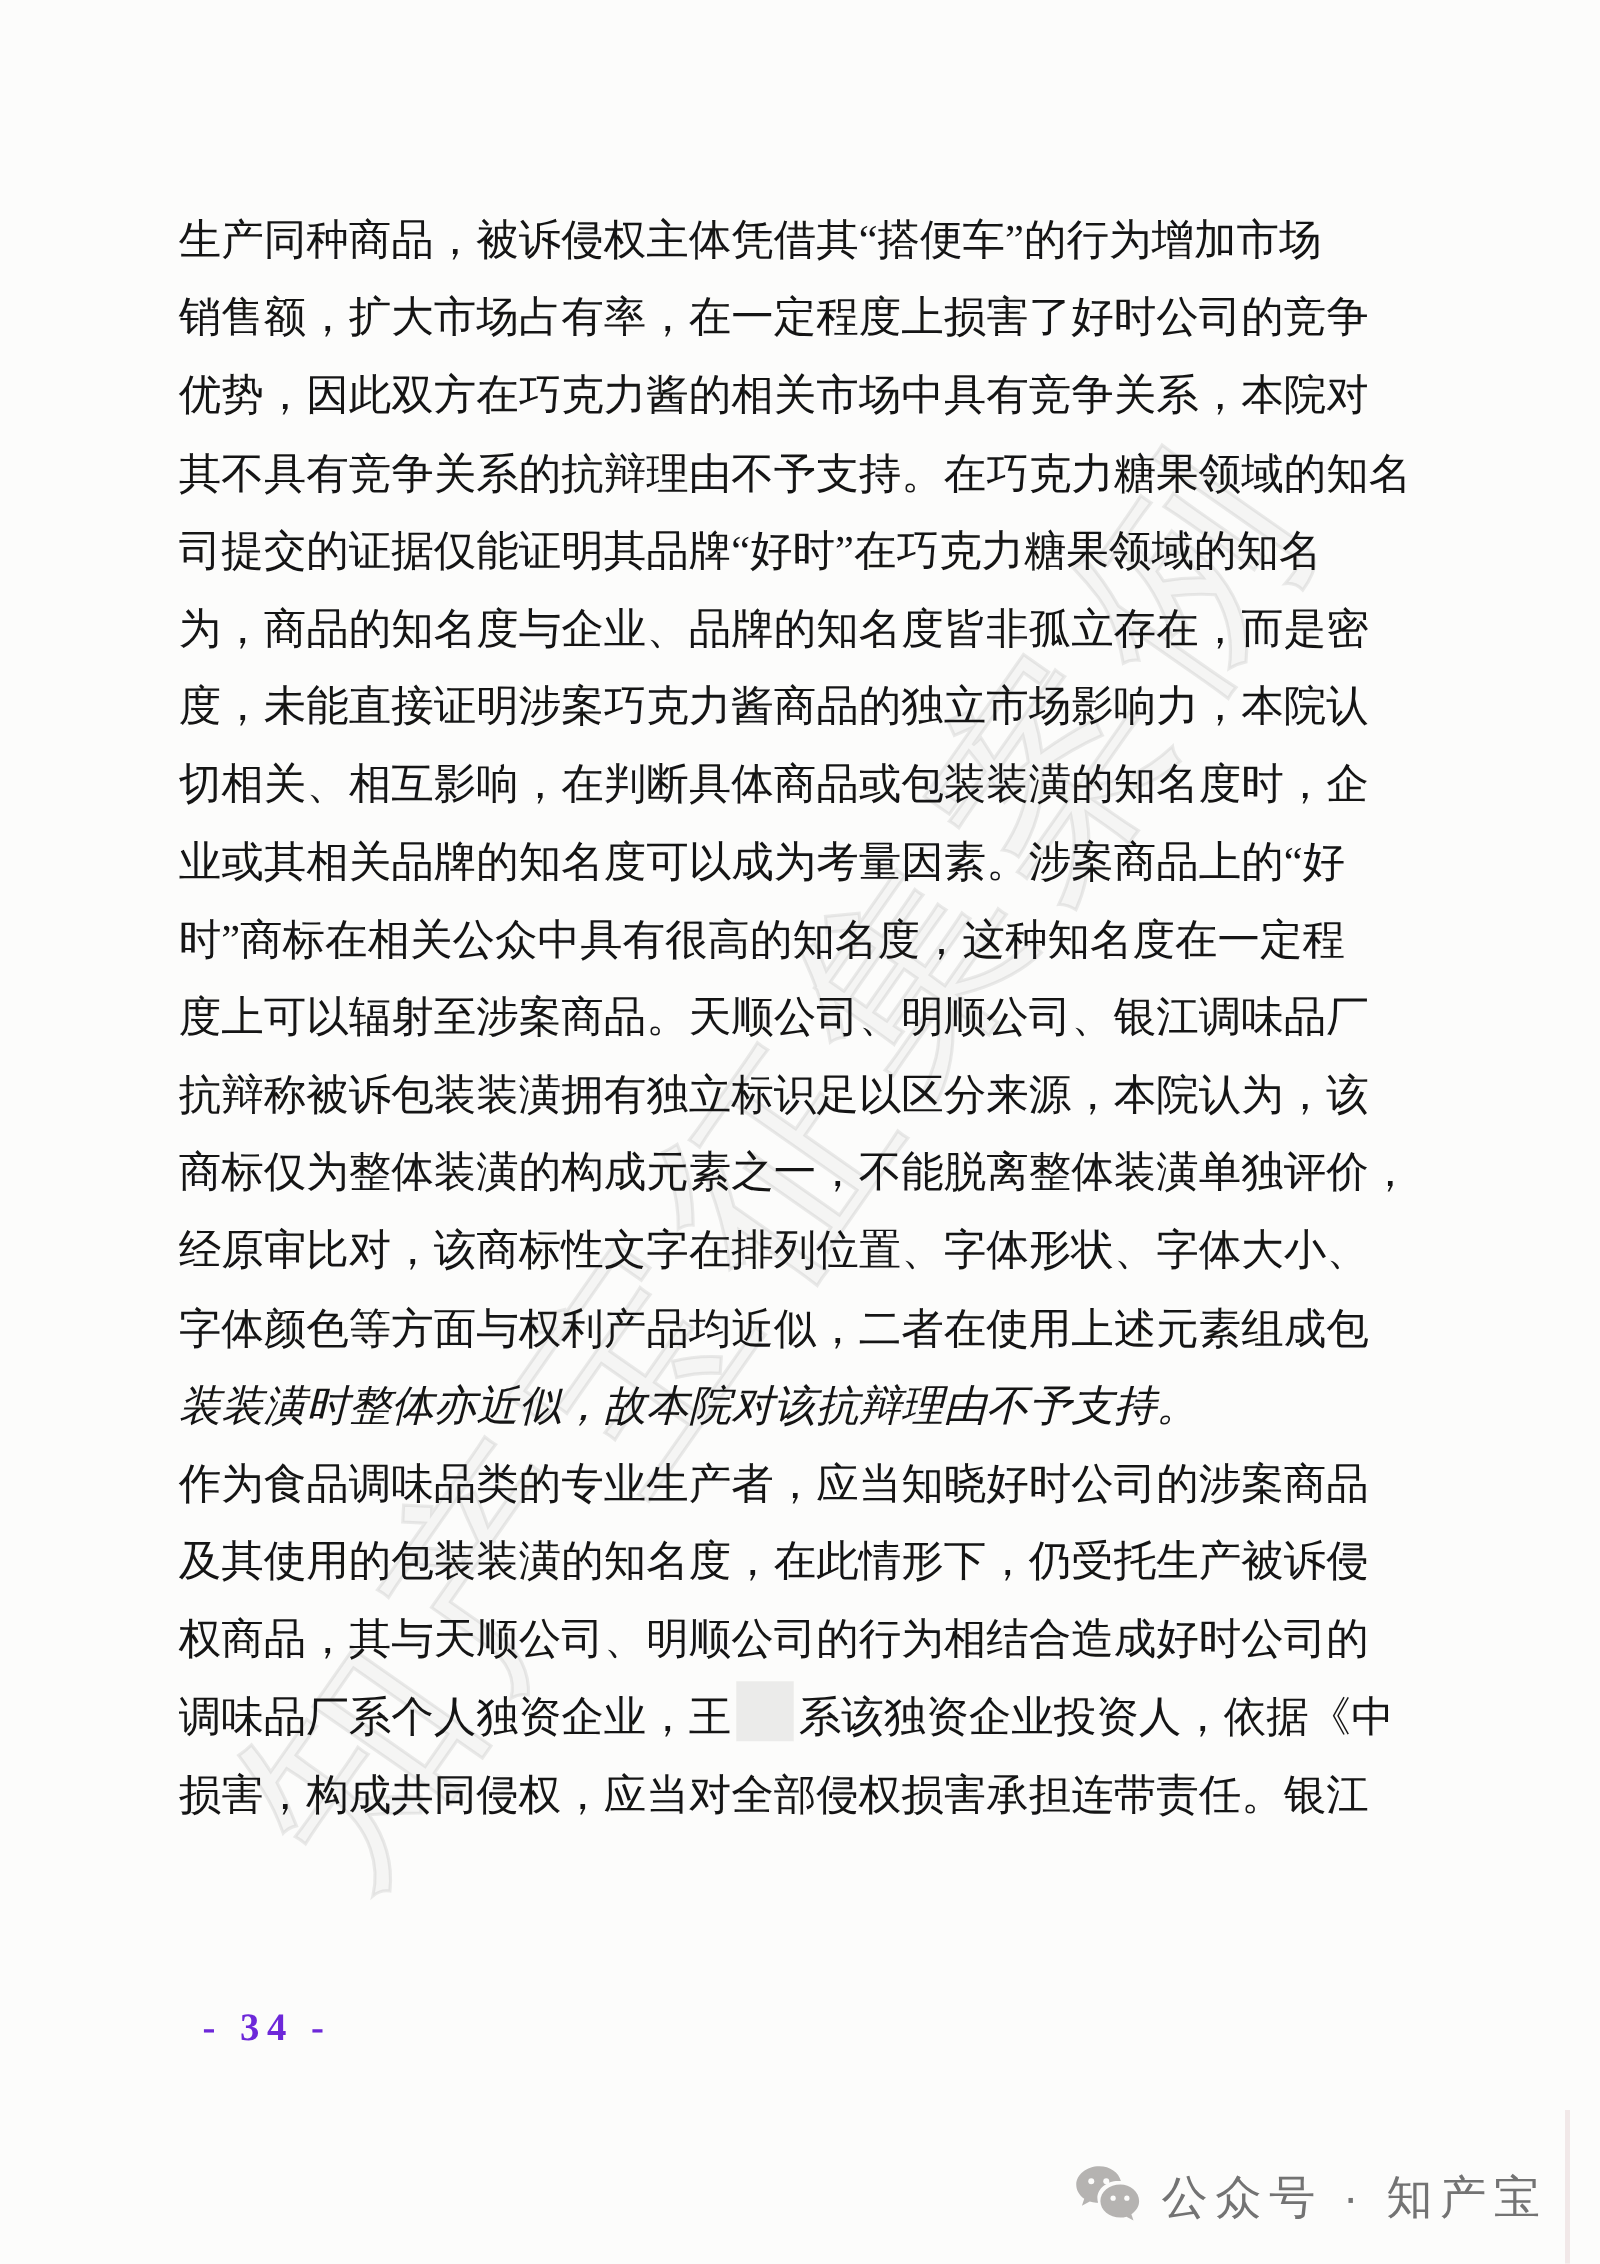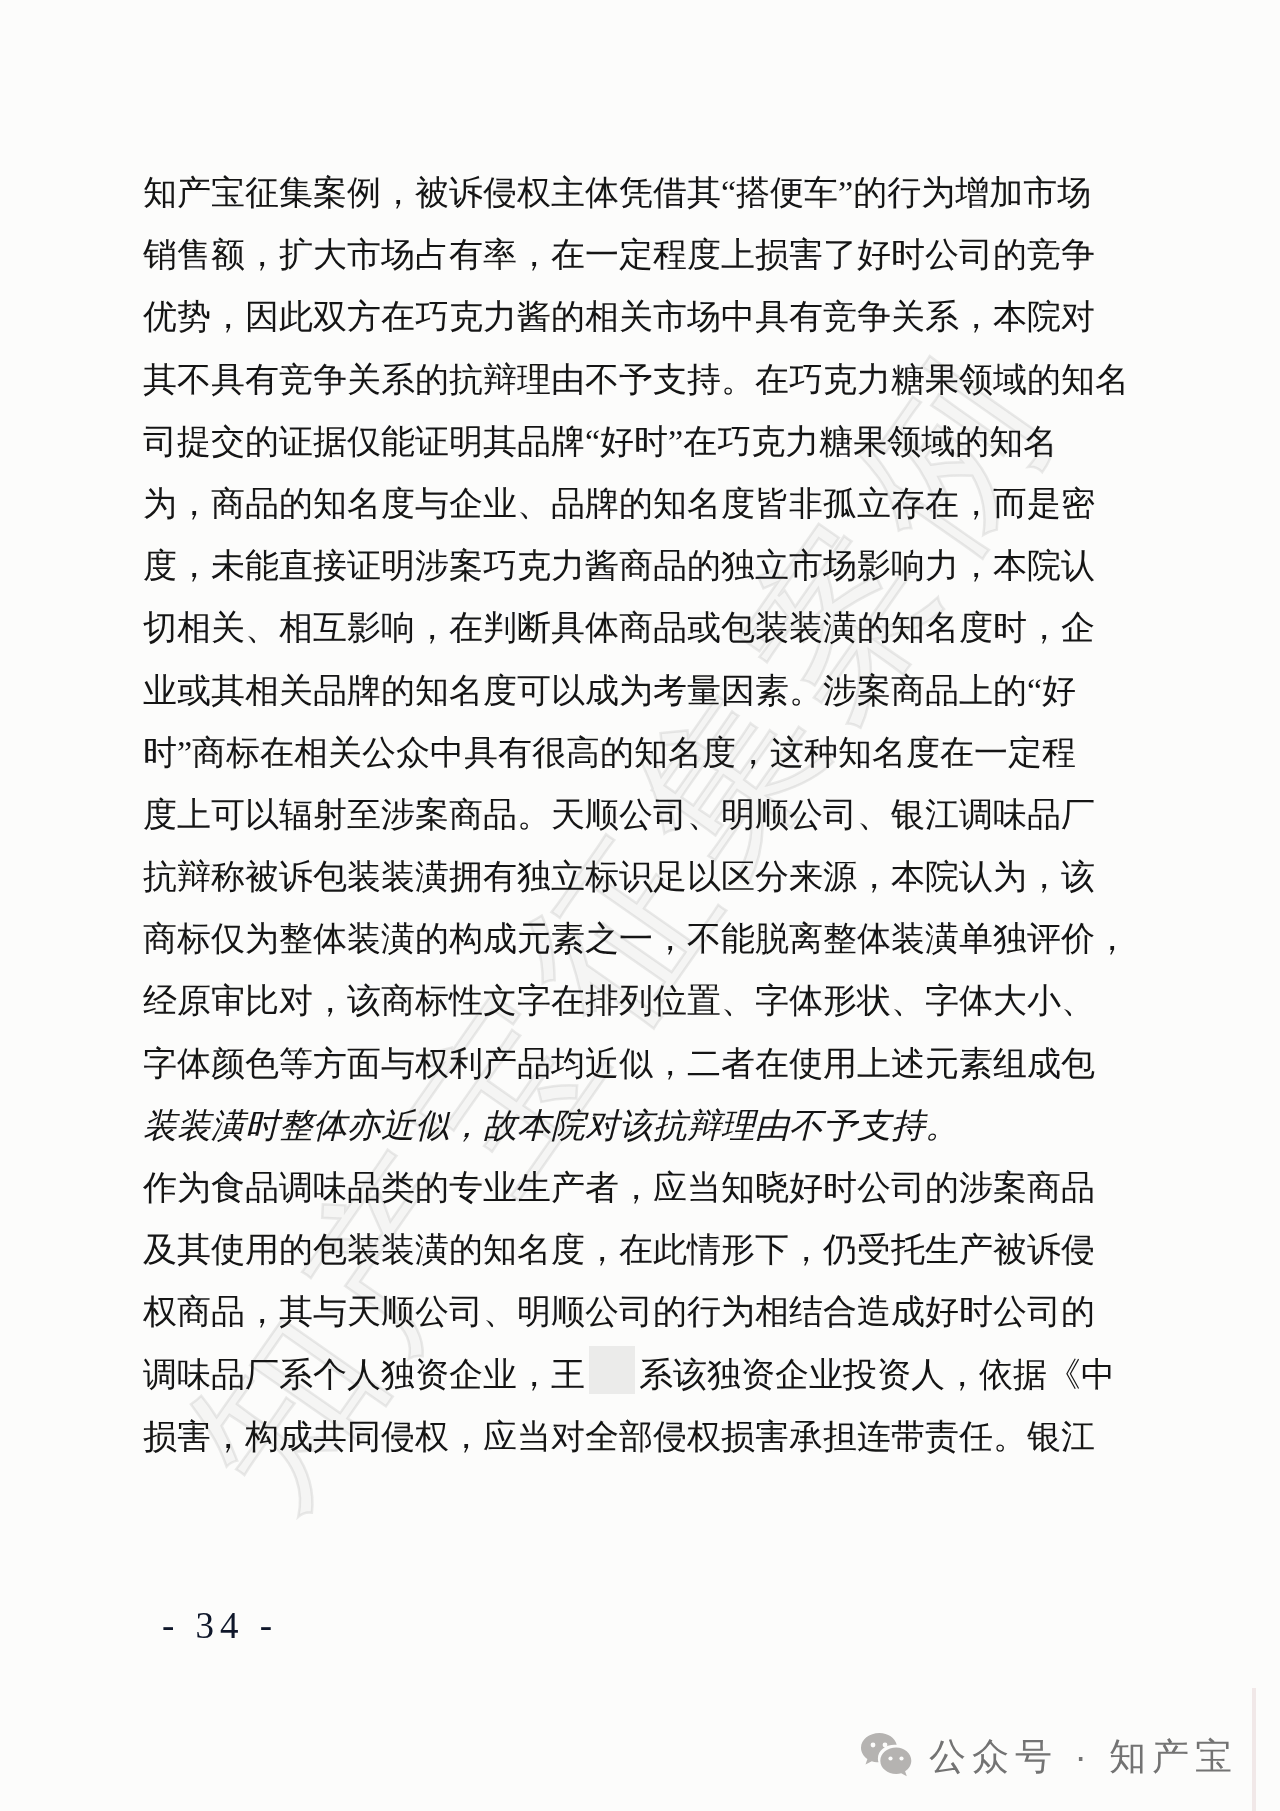--- a/index.html
+++ b/index.html
@@ -52,24 +52,25 @@
     display:inline-block;
     width:46px;height:48px;
     background:#ebebea;
     vertical-align:-8px;
     margin:0 4px;
   }
 
   .page-number{
     position:absolute;
     left:162px;top:1604px;
-    font-size:37px;
-    color:#0f172a;
+    font-size:31px;
+    color:#6d28d9;
     letter-spacing:6px;
     white-space:pre;
+    font-weight:bold;
   }
 
   .footer{
     position:absolute;
     top:1732px;right:42px;
     display:flex;align-items:center;gap:14px;
     color:#737373;
   }
   .footer-label{
     font-size:37px;
@@ -88,21 +89,21 @@
   }
 </style>
 </head>
 <body>
 
 <div class="page">
 
   <div class="watermark">知产宝征集案例</div>
 
   <div class="text-block">
-      <div class="line">知产宝征集案例，被诉侵权主体凭借其“搭便车”的行为增加市场</div>
+      <div class="line">生产同种商品，被诉侵权主体凭借其“搭便车”的行为增加市场</div>
       <div class="line">销售额，扩大市场占有率，在一定程度上损害了好时公司的竞争</div>
       <div class="line">优势，因此双方在巧克力酱的相关市场中具有竞争关系，本院对</div>
       <div class="line">其不具有竞争关系的抗辩理由不予支持。在巧克力糖果领域的知名</div>
       <div class="line">司提交的证据仅能证明其品牌“好时”在巧克力糖果领域的知名</div>
       <div class="line">为，商品的知名度与企业、品牌的知名度皆非孤立存在，而是密</div>
       <div class="line">度，未能直接证明涉案巧克力酱商品的独立市场影响力，本院认</div>
       <div class="line">切相关、相互影响，在判断具体商品或包装装潢的知名度时，企</div>
       <div class="line">业或其相关品牌的知名度可以成为考量因素。涉案商品上的“好</div>
       <div class="line">时”商标在相关公众中具有很高的知名度，这种知名度在一定程</div>
       <div class="line">度上可以辐射至涉案商品。天顺公司、明顺公司、银江调味品厂</div>

